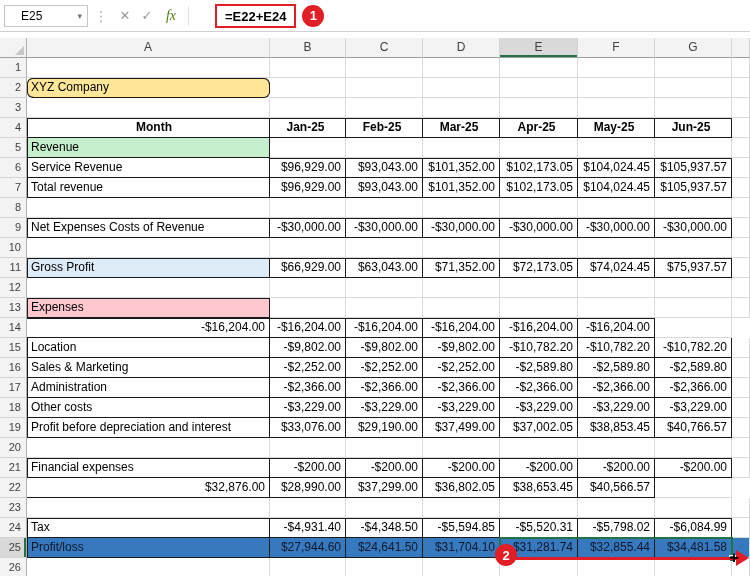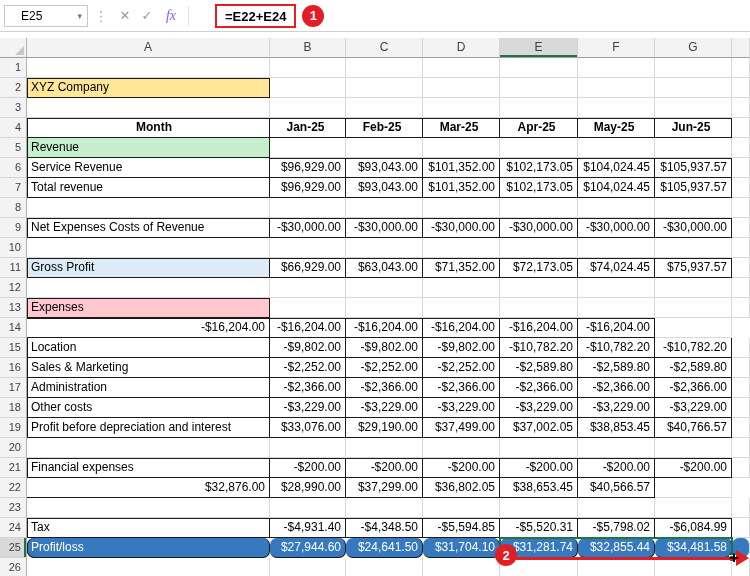--- a/index.html
+++ b/index.html
@@ -16,21 +16,21 @@
   }
   .namebox {
     width:84px; height:22px; margin-left:4px; box-sizing:border-box;
     border:1px solid #c6c6c6; background:#fff;
     display:flex; align-items:center; justify-content:space-between;
     padding:0 5px 0 16px; font-size:12px;
   }
   .namebox .chev { font-size:9px; color:#777; }
   .dots { color:#ababab; font-size:14px; padding:0 6px; }
   .fbtn { width:22px; text-align:center; color:#9a9a9a; font-size:13px; }
-  .fx { font-style:italic; font-family:"Liberation Serif", serif; color:#8b5cf6; font-size:14px; width:26px; text-align:center; }
+  .fx { font-style:italic; font-family:"Liberation Serif", serif; color:#4d7c0f; font-size:14px; width:26px; text-align:center; }
   .fsep { width:1px; height:20px; background:#e0e0e0; margin:0 4px; }
   .formula-annot { margin-left:22px; border:2px solid var(--c-red); padding:1px 8px; background:#fff; }
   .formula-text { font-size:13px;font-weight:bold; }
   .badge {
     width:22px; height:22px; border-radius:50%; background:var(--c-red);
     color:#fff; font-weight:bold; font-size:13px;
     display:flex; align-items:center; justify-content:center;
   }
   .badge.b1 { margin-left:6px; }
   .badge.b2 { position:absolute; left:495px; top:544px; z-index:6; }
@@ -58,25 +58,25 @@
     font-size:12px; line-height:19px; white-space:nowrap; overflow:hidden; box-sizing:border-box;
   }
   .cell.label { padding-left:4px; }
   .cell.num { text-align:right; padding-right:4px; }
   .bk { border-right-color:#1a1a1a; border-bottom-color:#1a1a1a; }
   .bt { box-shadow:inset 0 1px 0 #1a1a1a; }
   .bl { box-shadow:inset 1px 0 0 #1a1a1a; }
   .bt.bl { box-shadow:inset 0 1px 0 #1a1a1a, inset 1px 0 0 #1a1a1a; }
   .month .cell { font-weight:bold; text-align:center; }
   .month .cell.label { padding-left:12px; }
-  .fill-yellow { background:var(--c-yellow); }
+  .fill-yellow { background:var(--c-yellow);border-radius:6px; }
   .fill-green { background:var(--c-green); }
   .fill-lightblue { background:var(--c-lightblue); }
   .fill-pink { background:var(--c-pink); }
-  .rowfill-blue .cell { background:var(--c-blue); color:#ffffff;border-radius:7px; }
+  .rowfill-blue .cell { background:var(--c-blue); color:#0f172a; }
 
   
   .selection {
     position:absolute; left:499px; top:537px; width:234px; height:22px;
     border:2px solid var(--c-green_accent); box-sizing:border-box; z-index:4; pointer-events:none;
   }
   .fill-handle {
     position:absolute; left:729px; top:555px; width:7px; height:7px;
     background:var(--c-green_accent); border:1px solid #fff; box-sizing:border-box; z-index:5;
   }

